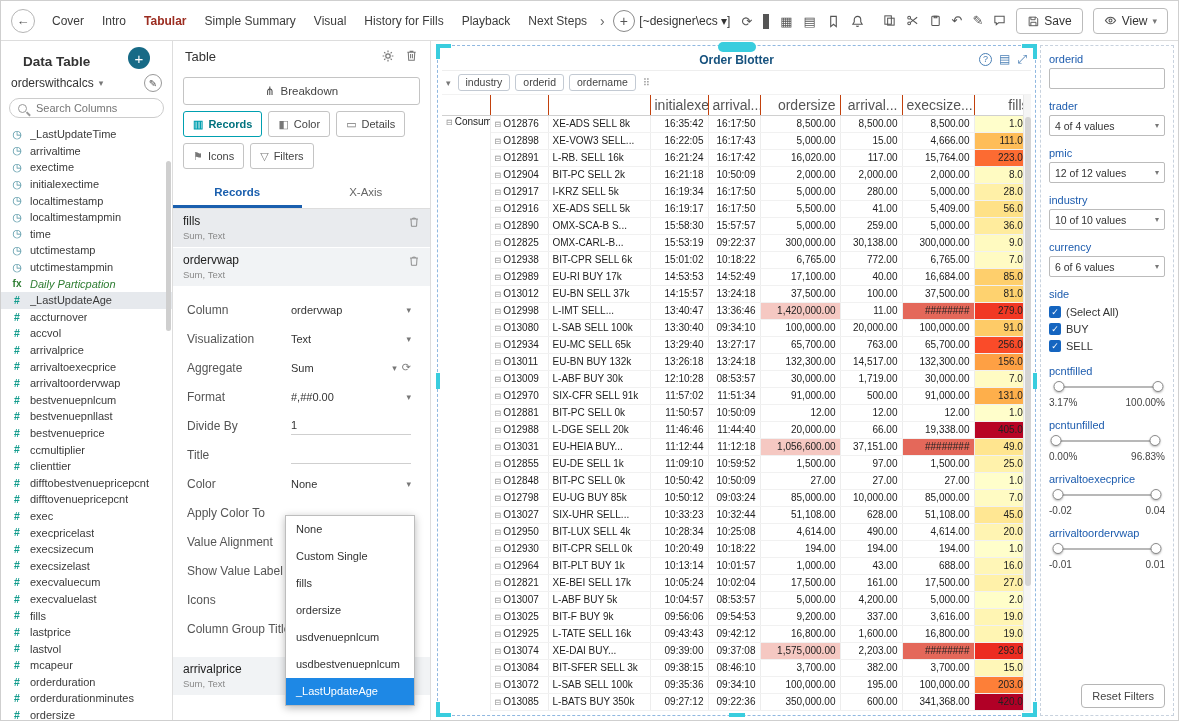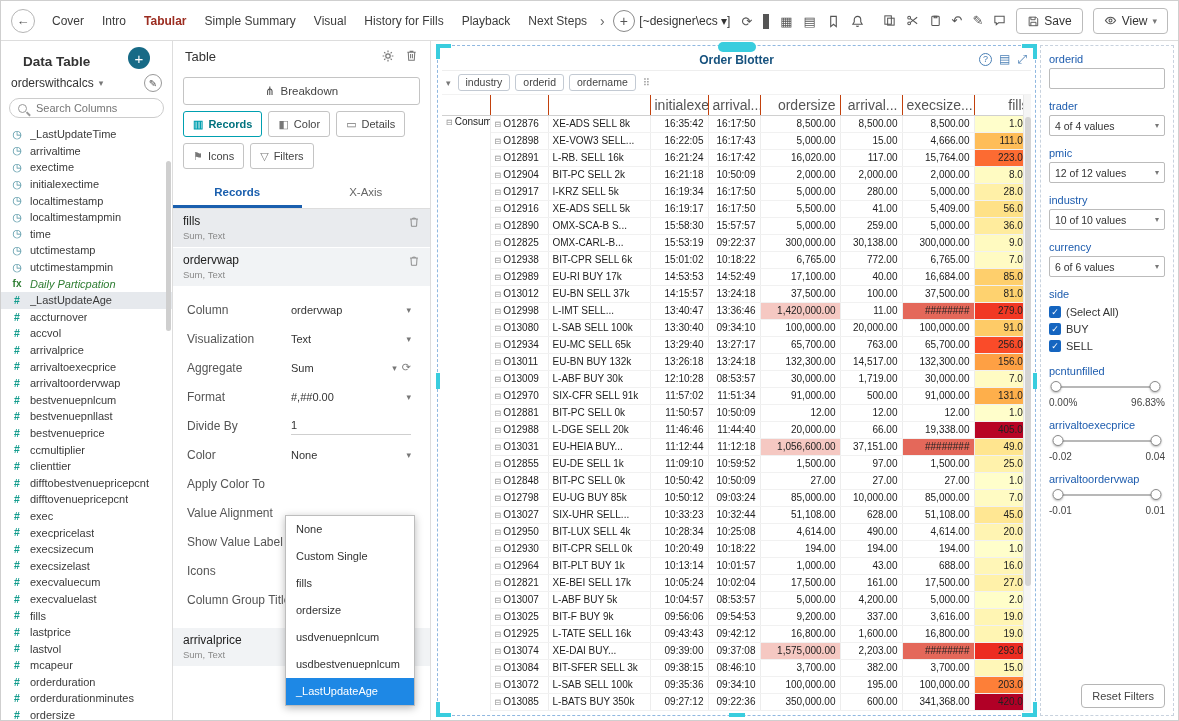--- a/index.html
+++ b/index.html
@@ -478,20 +478,26 @@
               <span class="caret">▾</span>
             </span>
           </div>
         <div class="frow">
             <span class="flabel">Divide By</span>
           <span class="fctl funder">
               <span class="val">1</span>
             </span>
           </div>
         <div class="frow">
+            <span class="flabel">Title</span>
+          <span class="fctl funder">
+              <span class="val"></span>
+            </span>
+          </div>
+        <div class="frow">
             <span class="flabel">Color</span>
           <span class="fctl">
               <span class="val">None</span>
               <span class="caret">▾</span>
             </span>
           </div>
         <div class="frow">
             <span class="flabel">Apply Color To</span>
           </div>
         <div class="frow">
@@ -983,20 +989,32 @@
               <div class="cb-row">
                 <span class="cb">✓</span>
                 <span class="cb-label">BUY</span>
               </div>
               <div class="cb-row">
                 <span class="cb">✓</span>
                 <span class="cb-label">SELL</span>
               </div>
             </div>
             <div class="f-item">
+              <div class="f-label">pcntfilled</div>
+              <div class="slider">
+                <div class="track"></div>
+                <div class="thumb" style="left: 5%;"></div>
+                <div class="thumb" style="left: 98%;"></div>
+              </div>
+              <div class="range-vals">
+                <span>3.17%</span>
+                <span>100.00%</span>
+              </div>
+            </div>
+            <div class="f-item">
               <div class="f-label">pcntunfilled</div>
               <div class="slider">
                 <div class="track"></div>
                 <div class="thumb" style="left: 2%;"></div>
                 <div class="thumb" style="left: 95%;"></div>
               </div>
               <div class="range-vals">
                 <span>0.00%</span>
                 <span>96.83%</span>
               </div>

